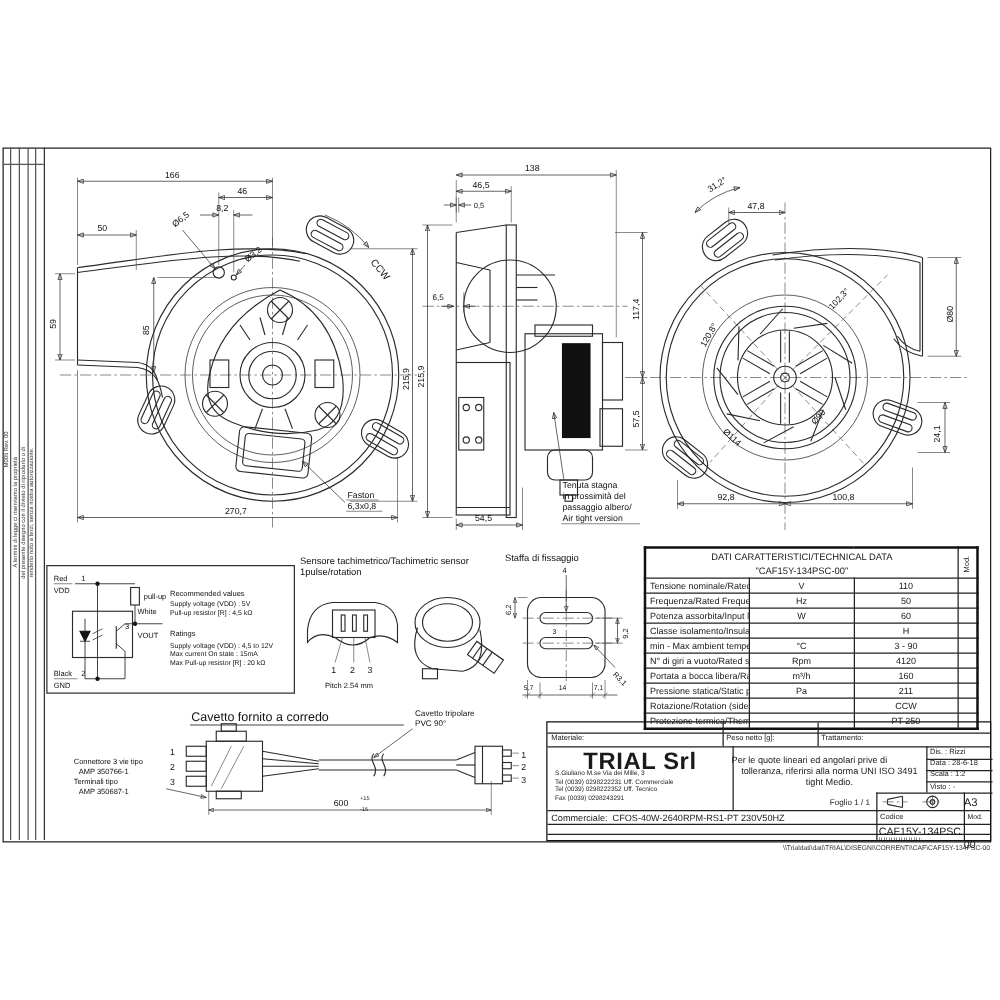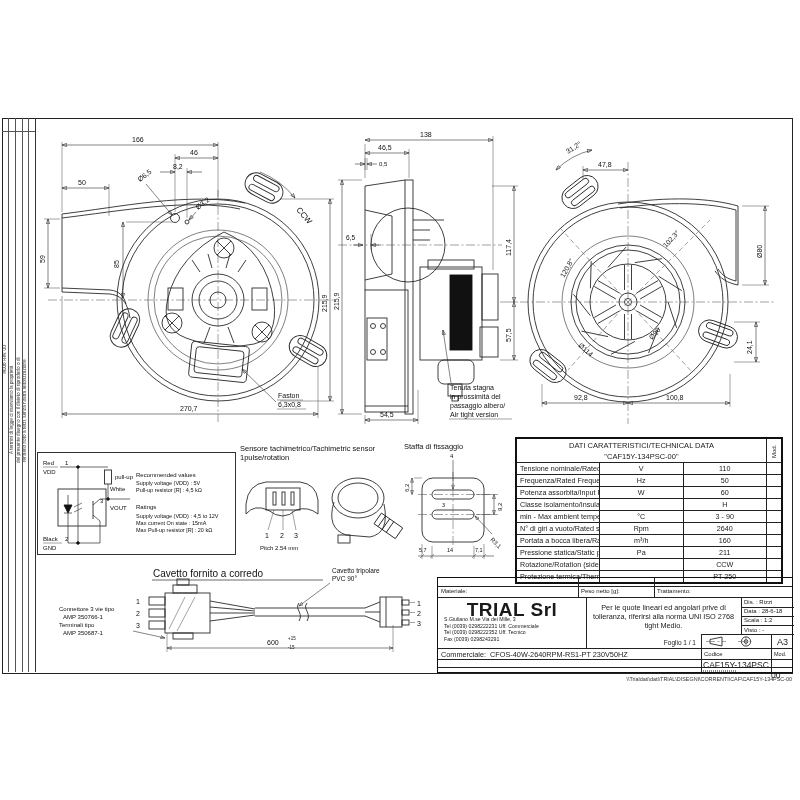--- a/index.html
+++ b/index.html
@@ -576,21 +576,21 @@
           </tr>
       <tr>
             <td class="dd">min - Max ambient temperature</td>
             <td class="uu">°C</td>
             <td class="vv">3 - 90</td>
             <td></td>
           </tr>
       <tr>
             <td class="dd">N° di giri a vuoto/Rated speed no load (±10%)</td>
             <td class="uu">Rpm</td>
-            <td class="vv">2640</td>
+            <td class="vv">4120</td>
             <td></td>
           </tr>
       <tr>
             <td class="dd">Portata a bocca libera/Rated airflow (±10%)</td>
             <td class="uu">m³/h</td>
             <td class="vv">160</td>
             <td></td>
           </tr>
       <tr>
             <td class="dd">Pressione statica/Static pressure (±10%)</td>
@@ -634,42 +634,42 @@
     <div class="tb" style="left:3px;top:10px;font-size:6px">Materiale:</div>
     <div class="tb" style="left:143px;top:10px;font-size:6px">Peso netto [g]:</div>
     <div class="tb" style="left:219px;top:10px;font-size:6px">Trattamento:</div>
 
     <div class="tb logo" style="left:0;top:21px;width:148px;text-align:center">TRIAL Srl</div>
     <div class="tb" style="left:6px;top:38px;font-size:5.2px">S.Giuliano M.se Via dei Mille, 3</div>
     <div class="tb" style="left:6px;top:44.5px;font-size:5.2px">Tel  (0039) 0298222231 Uff. Commerciale</div>
     <div class="tb" style="left:6px;top:51px;font-size:5.2px">Tel  (0039) 0298222352 Uff. Tecnico</div>
     <div class="tb" style="left:6px;top:57.5px;font-size:5.2px">Fax (0039) 0298243291</div>
 
-    <div class="tb" style="left:148px;top:25px;width:155px;text-align:center;font-size:7.3px">Per le quote lineari ed angolari prive di</div>
-    <div class="tb" style="left:148px;top:34px;width:155px;text-align:center;font-size:7.3px">tolleranza, riferirsi alla norma UNI ISO 2768</div>
+    <div class="tb" style="left:132px;top:25px;width:155px;text-align:center;font-size:7.3px">Per le quote lineari ed angolari prive di</div>
+    <div class="tb" style="left:148px;top:34px;width:155px;text-align:center;font-size:7.3px">tolleranza, riferirsi alla norma UNI ISO 3491</div>
     <div class="tb" style="left:148px;top:43px;width:155px;text-align:center;font-size:7.3px">tight Medio.</div>
     <div class="tb" style="left:150px;top:61px;width:108px;text-align:right;font-size:6.5px">Foglio  1 /  1</div>
 
     <div class="tb" style="left:306px;top:21px;font-size:6px">Dis. :  Rizzi</div>
     <div class="tb" style="left:306px;top:30px;font-size:6px">Data :  28-6-18</div>
     <div class="tb" style="left:306px;top:39px;font-size:6px">Scala :  1:2</div>
     <div class="tb" style="left:306px;top:48.5px;font-size:6px">Visto :    -</div>
 
     <svg style="left:268px;top:58px;" width="60" height="11" viewBox="0 0 60 11">
       <line x1="4" y1="3.5" x2="4" y2="7.5"></line>
       <line x1="16" y1="1" x2="16" y2="10"></line>
       <line x1="4" y1="3.5" x2="16" y2="1"></line>
       <line x1="4" y1="7.5" x2="16" y2="10"></line>
       <line class="cl" x1="0" y1="5.5" x2="20" y2="5.5"></line>
       <circle cx="40" cy="5.5" r="4.6"></circle>
       <circle cx="40" cy="5.5" r="1.8"></circle>
       <line class="cl" x1="32" y1="5.5" x2="48" y2="5.5"></line>
       <line class="cl" x1="40" y1="0" x2="40" y2="11"></line>
     </svg>
-    <div class="tb" style="left:333px;top:59px;width:23px;text-align:center;font-size:9px">A3</div>
+    <div class="tb" style="left:333px;top:59px;width:23px;text-align:left;font-size:9px">A3</div>
 
     <div class="tb" style="left:3px;top:72px;font-size:7.3px">
       <span>Commerciale:</span>&nbsp;
       <span>CFOS-40W-2640RPM-RS1-PT    230V50HZ</span>
     </div>
     <div class="tb" style="left:266px;top:72.5px;font-size:6px">Codice</div>
     <div class="tb" style="left:336px;top:72.5px;font-size:5.5px">Mod.</div>
     <div class="tb" style="left:265px;top:81.5px;font-size:8.5px">CAF15Y-134PSC</div>
     <div class="tb" style="left:333px;top:92px;width:23px;text-align:left;font-size:8.5px">00</div>
     <div class="microbar" style="left:265px;top:91.5px;width:34px"></div>

